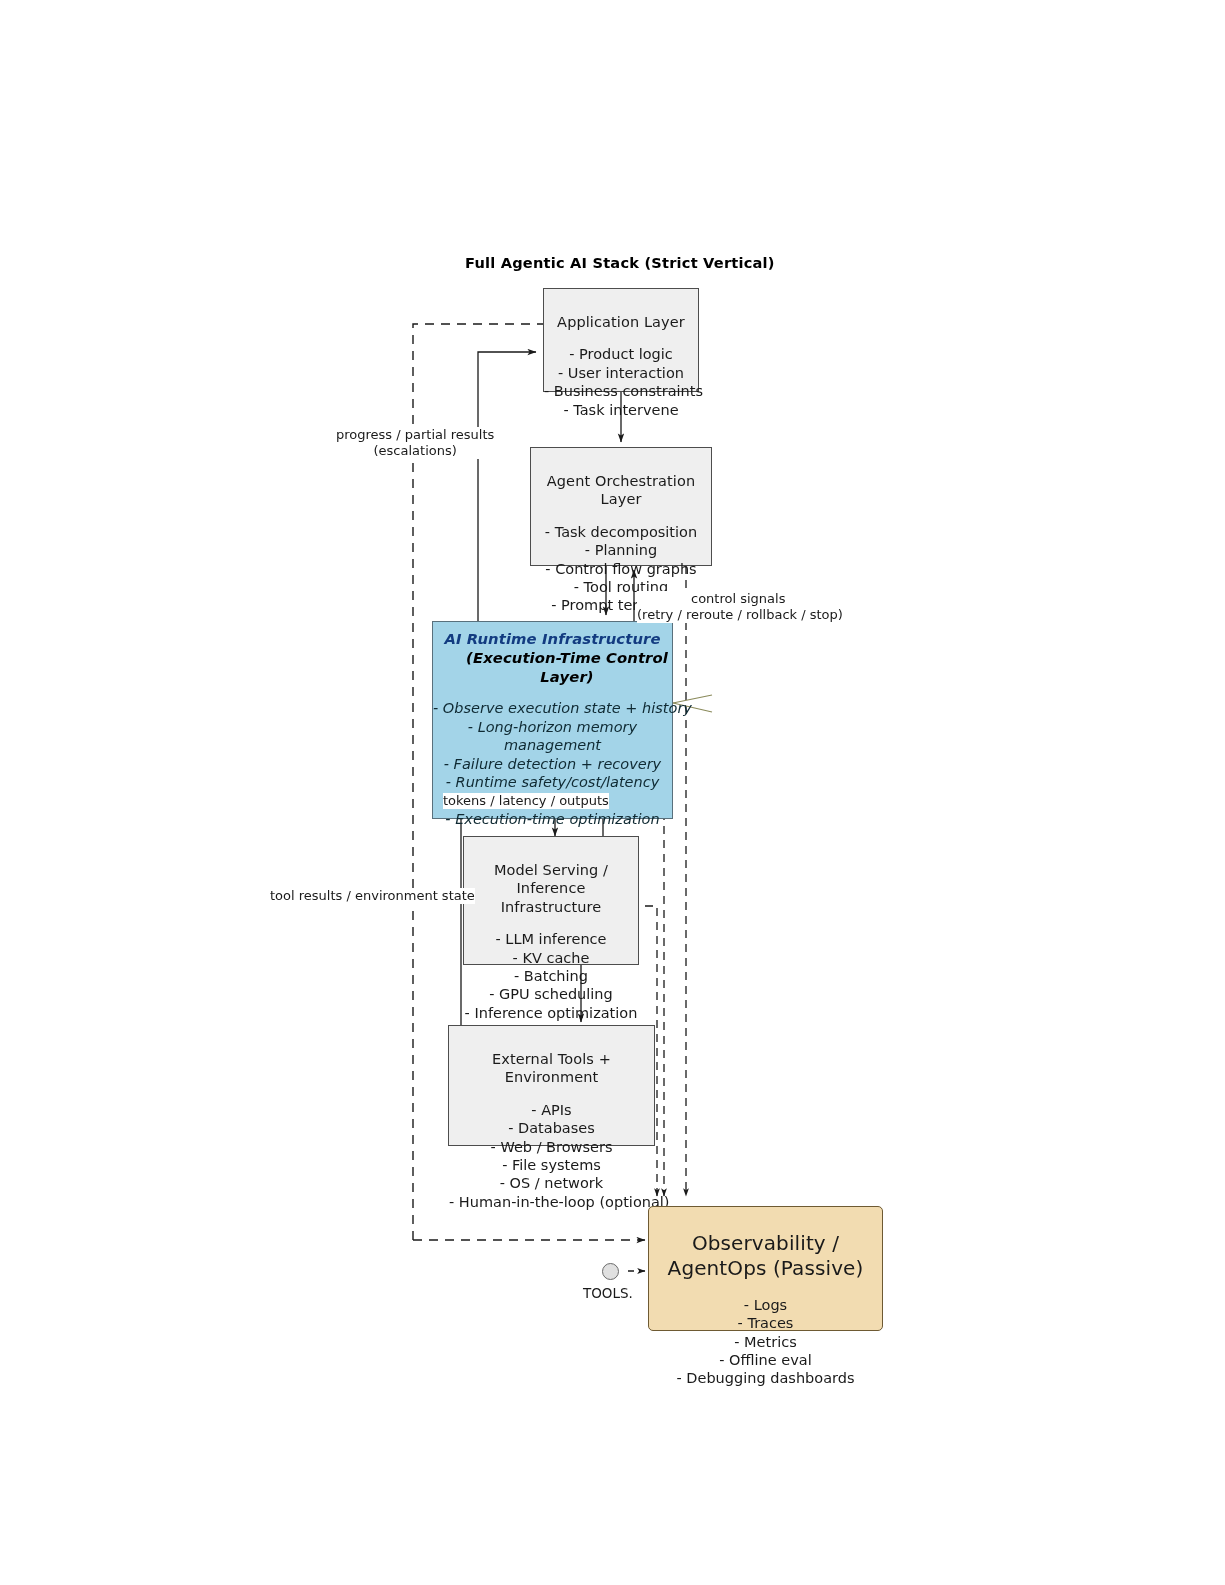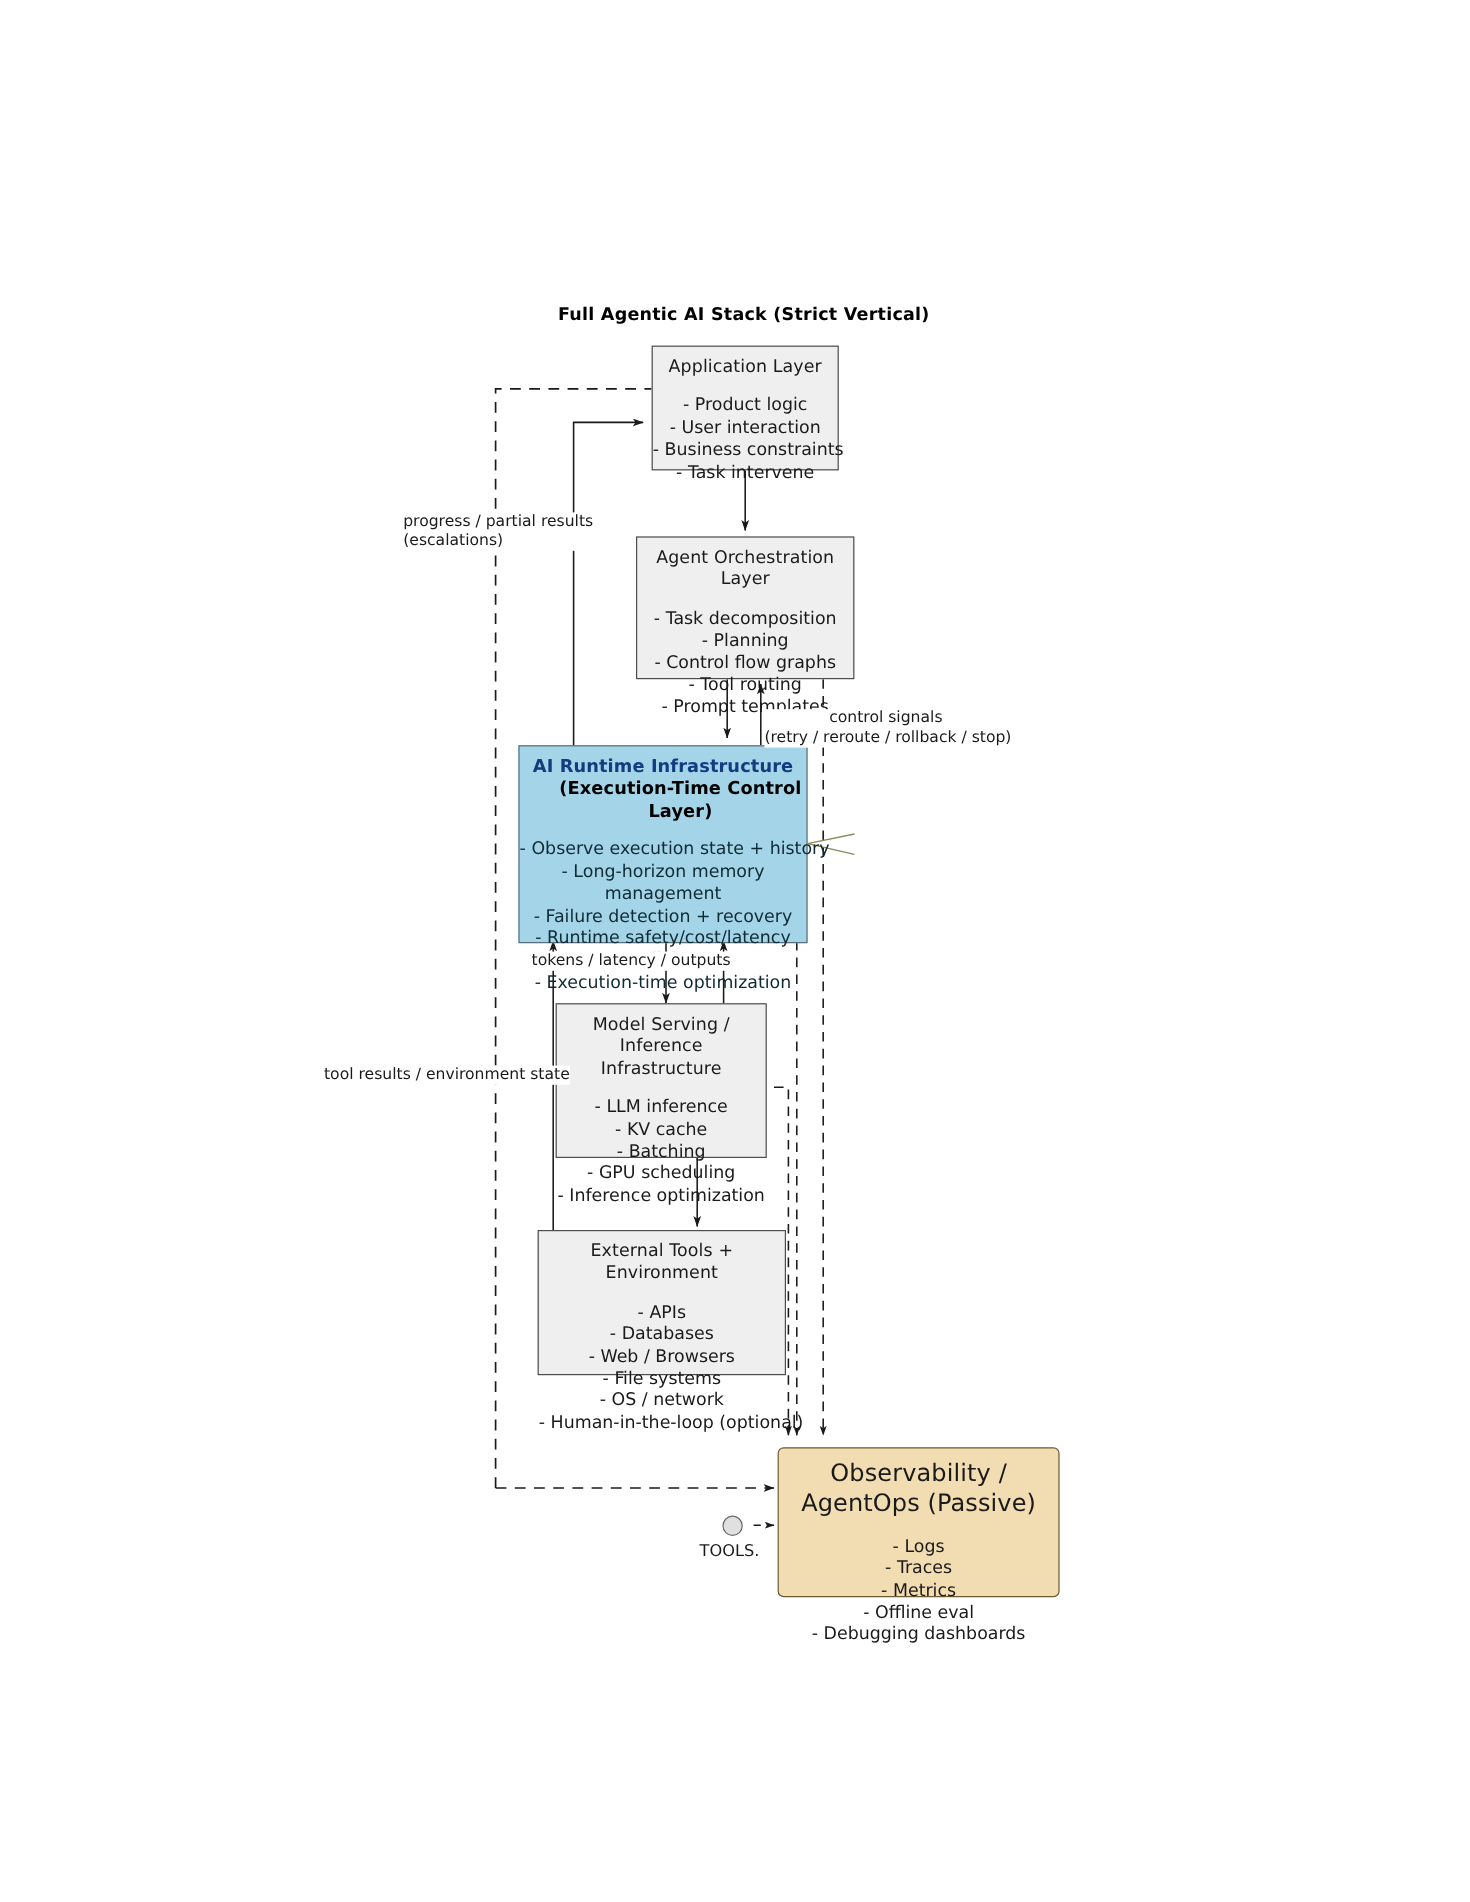--- a/index.html
+++ b/index.html
@@ -26,21 +26,21 @@
     width: 1225px;
     height: 1585px;
     pointer-events: none;
   }
   .node {
     position: absolute;
     box-sizing: border-box;
     border: 1px solid #4d4d4d;
     background: #efefef;
     text-align: center;
-    padding-top: 8px;
+    padding-top: 24px;
     line-height: 1.27;
   }
   .node .title {
     display: block;
     font-size: 14.5px;
     color: #1a1a1a;
     letter-spacing: 0.1px;
   }
   .node .items {
     display: block;
@@ -110,20 +110,21 @@
     border-left: 1px solid #a0a060;
     transform: rotate(-45deg);
     transform-origin: left top;
   }
   .note b { font-weight: bold; }
   .edge-label {
     position: absolute;
     font-size: 13px;
     color: #1a1a1a;
     background: #ffffff;
+    text-align: center;
     line-height: 1.22;
     white-space: nowrap;
   }
   .diagram-title {
     position: absolute;
     font-size: 14.6px;
     font-weight: bold;
     color: #000000;
     letter-spacing: 0.2px;
     white-space: nowrap;
@@ -210,21 +211,21 @@
     <span class="title">Agent Orchestration Layer</span>
     <span class="items">
       <span class="li">- Task decomposition</span>
       <span class="li">- Planning</span>
       <span class="li">- Control flow graphs</span>
       <span class="li">- Tool routing</span>
       <span class="li">- Prompt templates</span>
     </span>
   </div>
 
-  <div class="node runtime" style="left:432px; top:621px; width:241px; height:165px; padding-top:8px;">
+  <div class="node runtime" style="left:432px; top:621px; width:241px; height:198px; padding-top:8px;font-style:italic;">
     <span class="title">
       <span>AI Runtime Infrastructure</span>
       <span class="sub">(Execution-Time Control Layer)</span>
     </span>
     <span class="items">
       <span class="li">- Observe execution state + history</span>
       <span class="li">- Long-horizon memory</span>
       <span class="li">management</span>
       <span class="li">- Failure detection + recovery</span>
       <span class="li">- Runtime safety/cost/latency</span>

